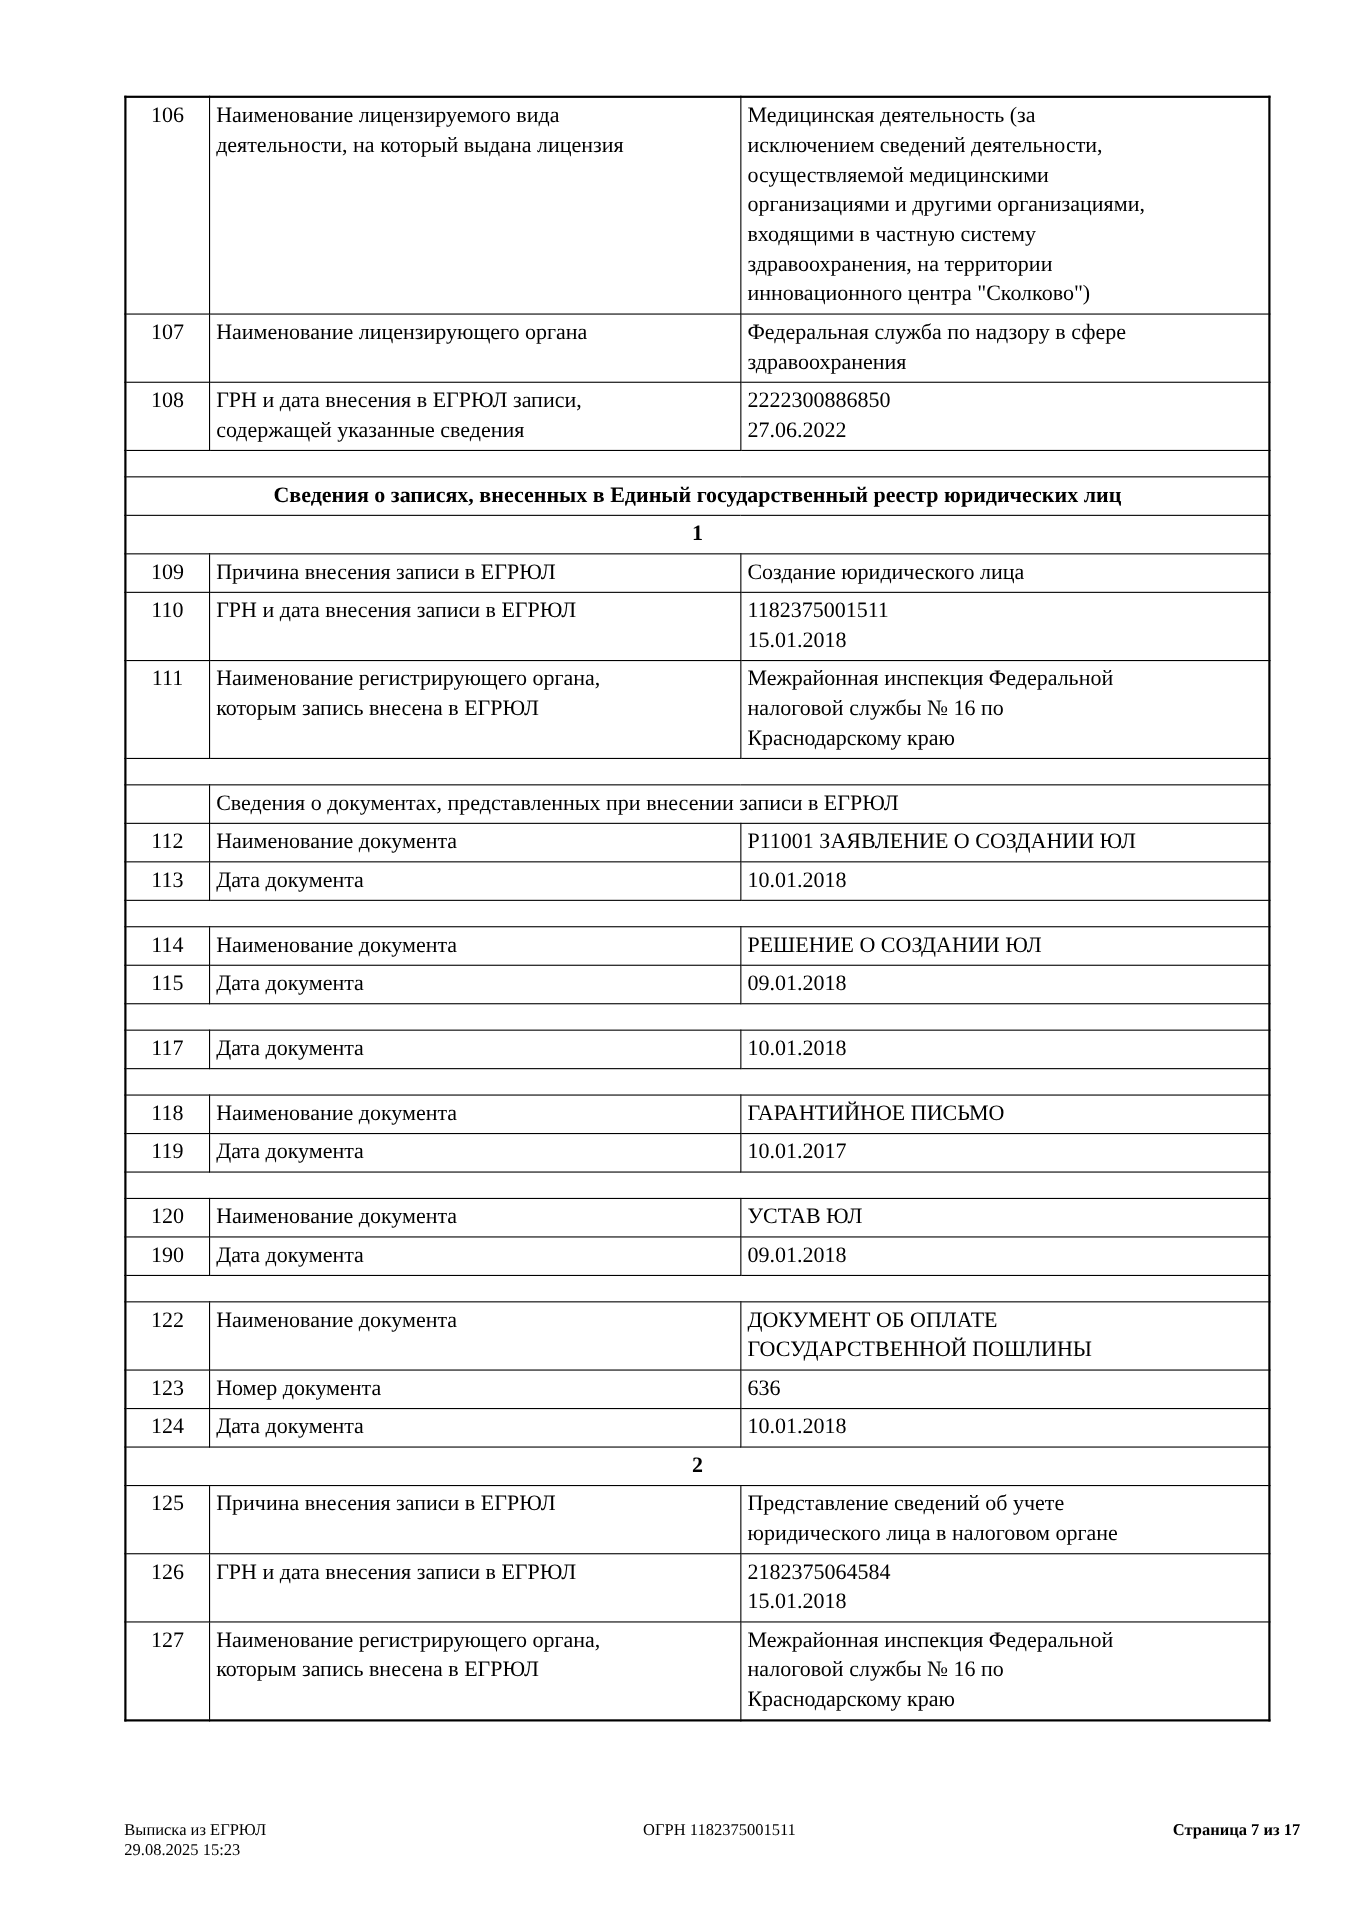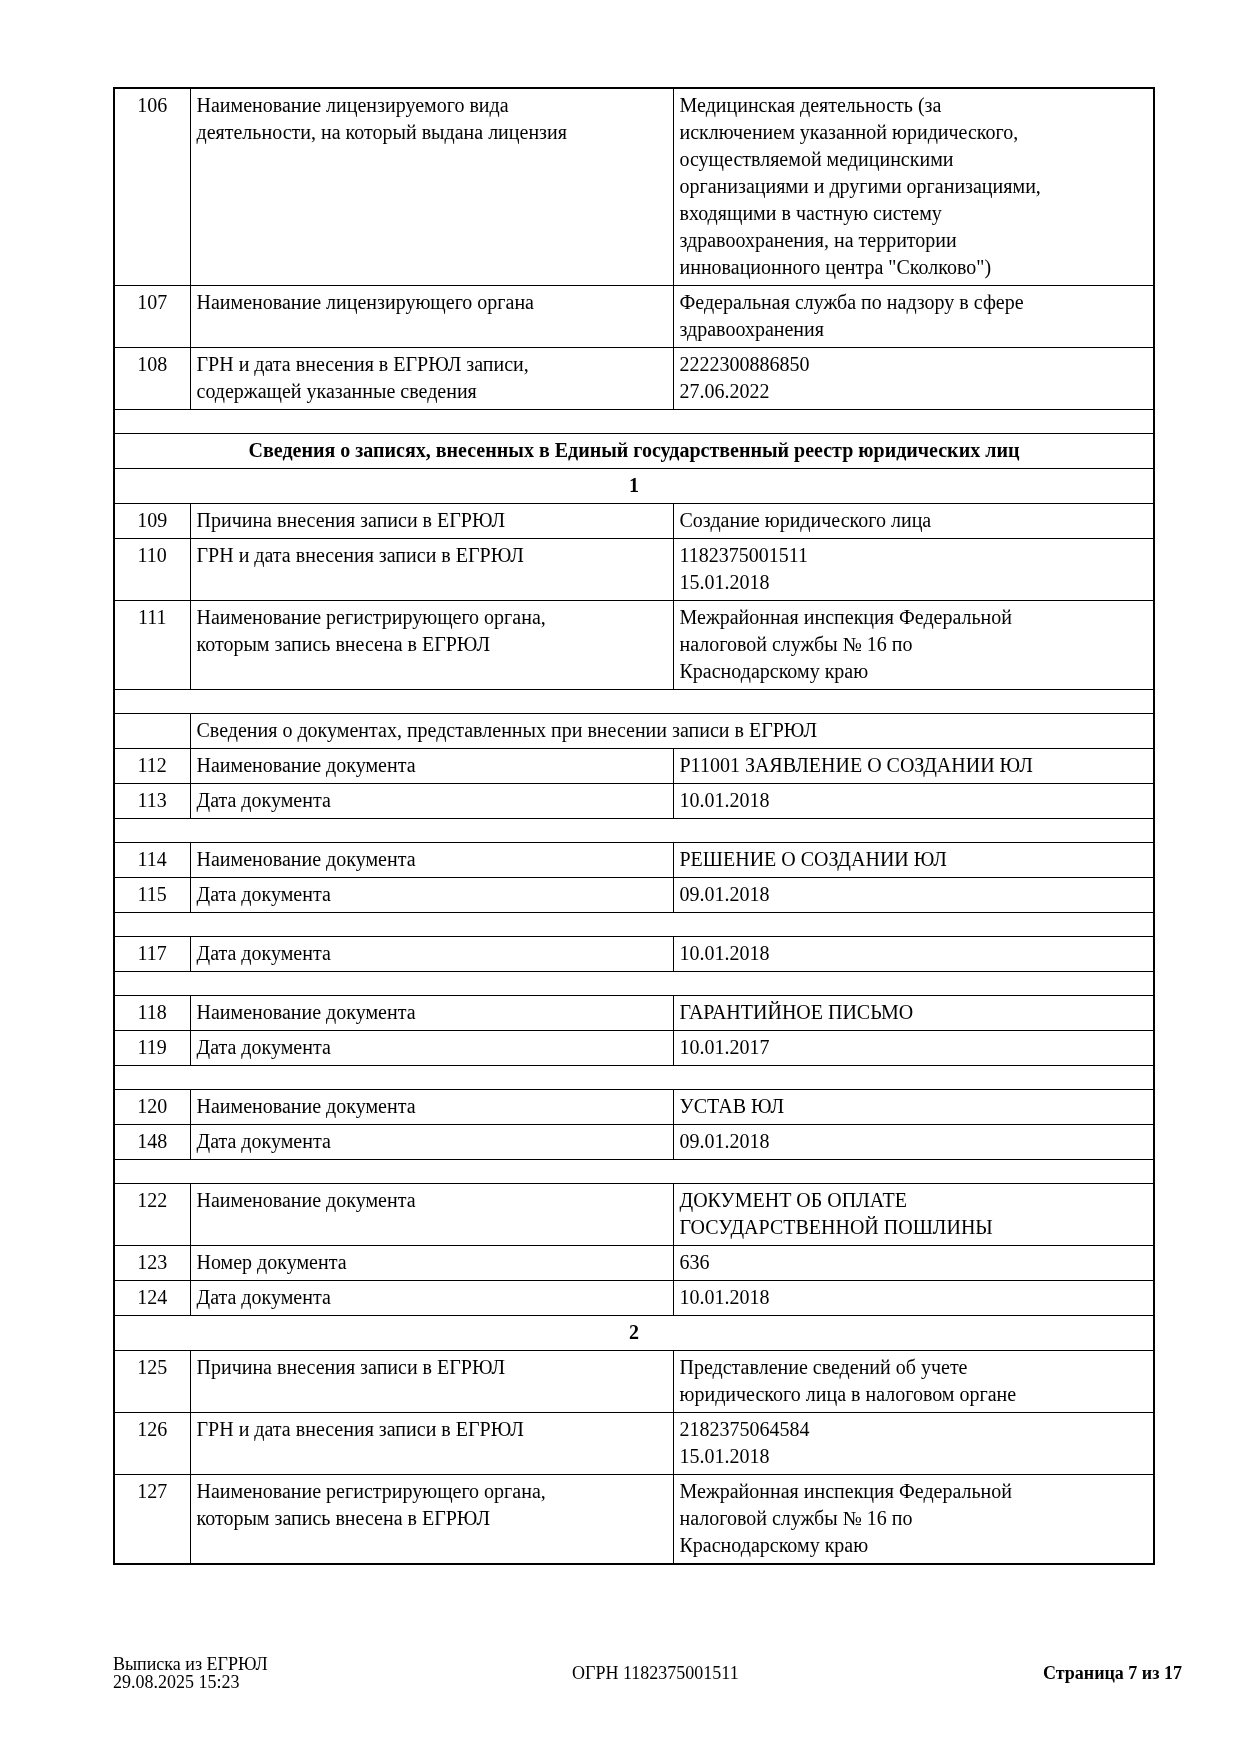--- a/index.html
+++ b/index.html
@@ -58,22 +58,22 @@
   tr.subsection td.text {
     white-space: nowrap;
   }
   .footer {
     position: absolute;
     left: 113px;
     right: 58px;
     top: 1655px;
     display: flex;
     justify-content: space-between;
-    align-items: center;
-    font-size: 18px;
+    align-items: flex-start;
+    font-size: 15px;
     line-height: 18px;
   }
   .footer .left-block { text-align: left; }
   .footer .center-block { text-align: center; }
   .footer .right-block { text-align: right; font-weight: bold; }
 </style>
 </head>
 <body>
 
 <div class="page">
@@ -83,21 +83,21 @@
       <col style="width:76px">
       <col style="width:483px">
       <col style="width:481px">
     </colgroup>
     <tbody>
         <tr>
           <td class="num">106</td>
           <td class="label">Наименование лицензируемого вида
 деятельности, на который выдана лицензия</td>
           <td class="value">Медицинская деятельность (за
-исключением указанной юридического,
+исключением сведений деятельности,
 осуществляемой медицинскими
 организациями и другими организациями,
 входящими в частную систему
 здравоохранения, на территории
 инновационного центра "Сколково")</td>
         </tr>
         <tr>
           <td class="num">107</td>
           <td class="label">Наименование лицензирующего органа</td>
           <td class="value">Федеральная служба по надзору в сфере
@@ -191,21 +191,21 @@
         </tr>
         <tr class="sep">
           <td colspan="3"></td>
         </tr>
         <tr>
           <td class="num">120</td>
           <td class="label">Наименование документа</td>
           <td class="value">УСТАВ ЮЛ</td>
         </tr>
         <tr>
-          <td class="num">148</td>
+          <td class="num">190</td>
           <td class="label">Дата документа</td>
           <td class="value">09.01.2018</td>
         </tr>
         <tr class="sep">
           <td colspan="3"></td>
         </tr>
         <tr>
           <td class="num">122</td>
           <td class="label">Наименование документа</td>
           <td class="value">ДОКУМЕНТ ОБ ОПЛАТЕ

